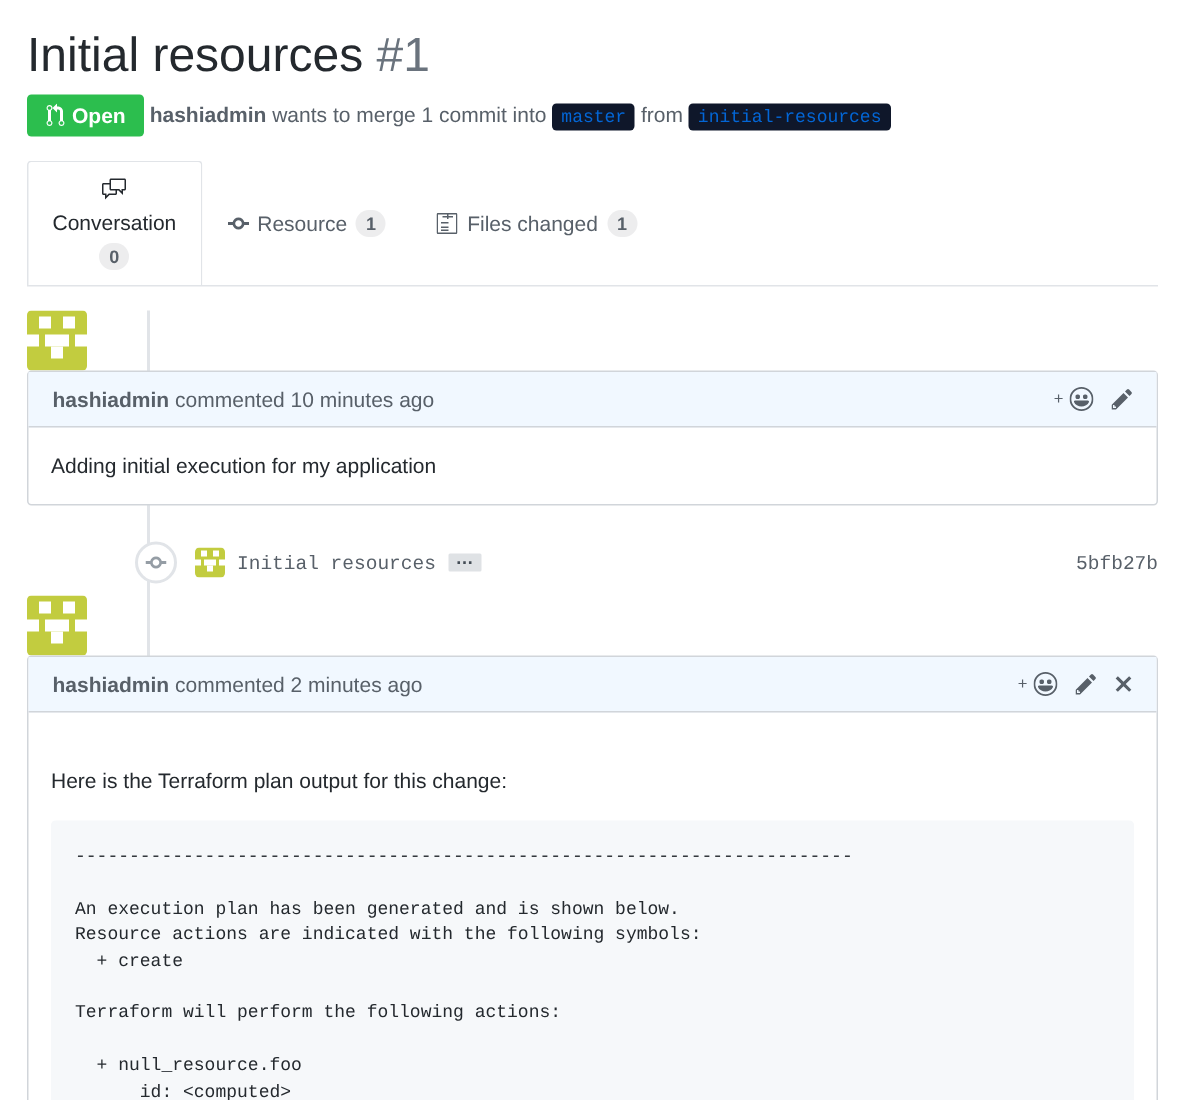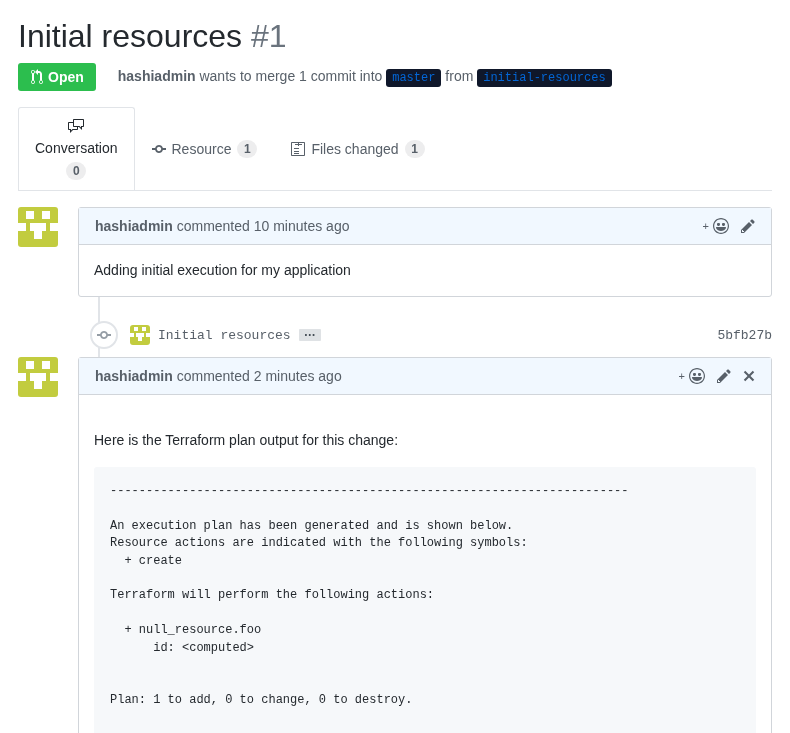--- a/index.html
+++ b/index.html
@@ -1,33 +1,33 @@
 <!DOCTYPE html>
 <html><head>
 <meta charset="utf-8">
 <style>
 * { box-sizing: border-box; margin: 0; padding: 0; }
 body { font-family: -apple-system, BlinkMacSystemFont, "Segoe UI", Helvetica, Arial, sans-serif; color: #24292e; background: #fff; padding: 18px; font-size: 14px; }
 .pr-title { font-size: 32px; font-weight: 400; margin-bottom: 8px; }
 .pr-number { color: #6a737d; font-weight: 300; }
-.meta-row { display: flex; align-items: center; gap: 22px; margin-bottom: 16px; flex-wrap: wrap; }
+.meta-row { display: flex; align-items: center; gap: 4px; margin-bottom: 16px; flex-wrap: wrap; }
 .state-badge { display: inline-flex; align-items: center; gap: 4px; background: #2cbe4e; color: #fff; padding: 6px 12px; border-radius: 3px; font-weight: 600; font-size: 14px; }
 .state-badge svg { fill: #fff; }
 .meta-text { color: #586069; font-size: 14px; }
 .meta-text .author { color: #586069; font-weight: 600; }
 .branch { display: inline-block; background: #0f172a; color: #0366d6; font-family: SFMono-Regular, Consolas, "Liberation Mono", Menlo, monospace; font-size: 12px; padding: 2px 6px; border-radius: 3px; }
 .tabnav { border-bottom: 1px solid #e1e4e8; margin-bottom: 16px; }
 .tabnav-tabs { display: flex; }
 .tabnav-tab { display: inline-flex; align-items: center; gap: 6px; padding: 10px 16px; border: 1px solid transparent; border-bottom: none; border-radius: 3px 3px 0 0; color: #586069; font-size: 14px; cursor: pointer; text-decoration: none; }
 .tabnav-tab.selected { background: #fff; border-color: #e1e4e8; color: #24292e; flex-direction: column; }
 .tabnav-tab svg { fill: currentColor; }
 .counter { background: rgba(27,31,35,0.08); color: #586069; border-radius: 20px; font-size: 12px; font-weight: 600; padding: 2px 6px; min-width: 20px; text-align: center; }
 .timeline { position: relative; }
 .timeline::before { content: ""; position: absolute; left: 80px; top: 0; bottom: 0; width: 2px; background: #e1e4e8; z-index: 0; }
-.timeline-item { position: relative; display: flex; margin-bottom: 16px; z-index: 1; }
+.timeline-item { position: relative; display: flex; margin-bottom: 16px; z-index: 1; flex-direction: column; }
 .avatar { width: 40px; height: 40px; border-radius: 3px; margin-right: 20px; flex-shrink: 0; background: #fff; }
 .avatar.small { width: 20px; height: 20px; margin-right: 8px; }
 .comment-box { flex: 1; border: 1px solid #d1d5da; border-radius: 3px; background: #fff; }
 .comment-header { display: flex; align-items: center; justify-content: space-between; background: #f1f8ff; border-bottom: 1px solid #d1d5da; padding: 10px 16px; font-size: 14px; color: #586069; }
 .comment-header .author { color: #586069; font-weight: 600; }
 .comment-actions { display: flex; align-items: center; gap: 12px; color: #586069; }
 .comment-actions svg { fill: #586069; }
 .comment-actions .plus { font-size: 11px; color: #586069; margin-right: -8px; }
 .comment-body { padding: 15px; font-size: 14px; line-height: 1.5; }
 .comment-body p { margin-bottom: 16px; margin-top: 20px; }

